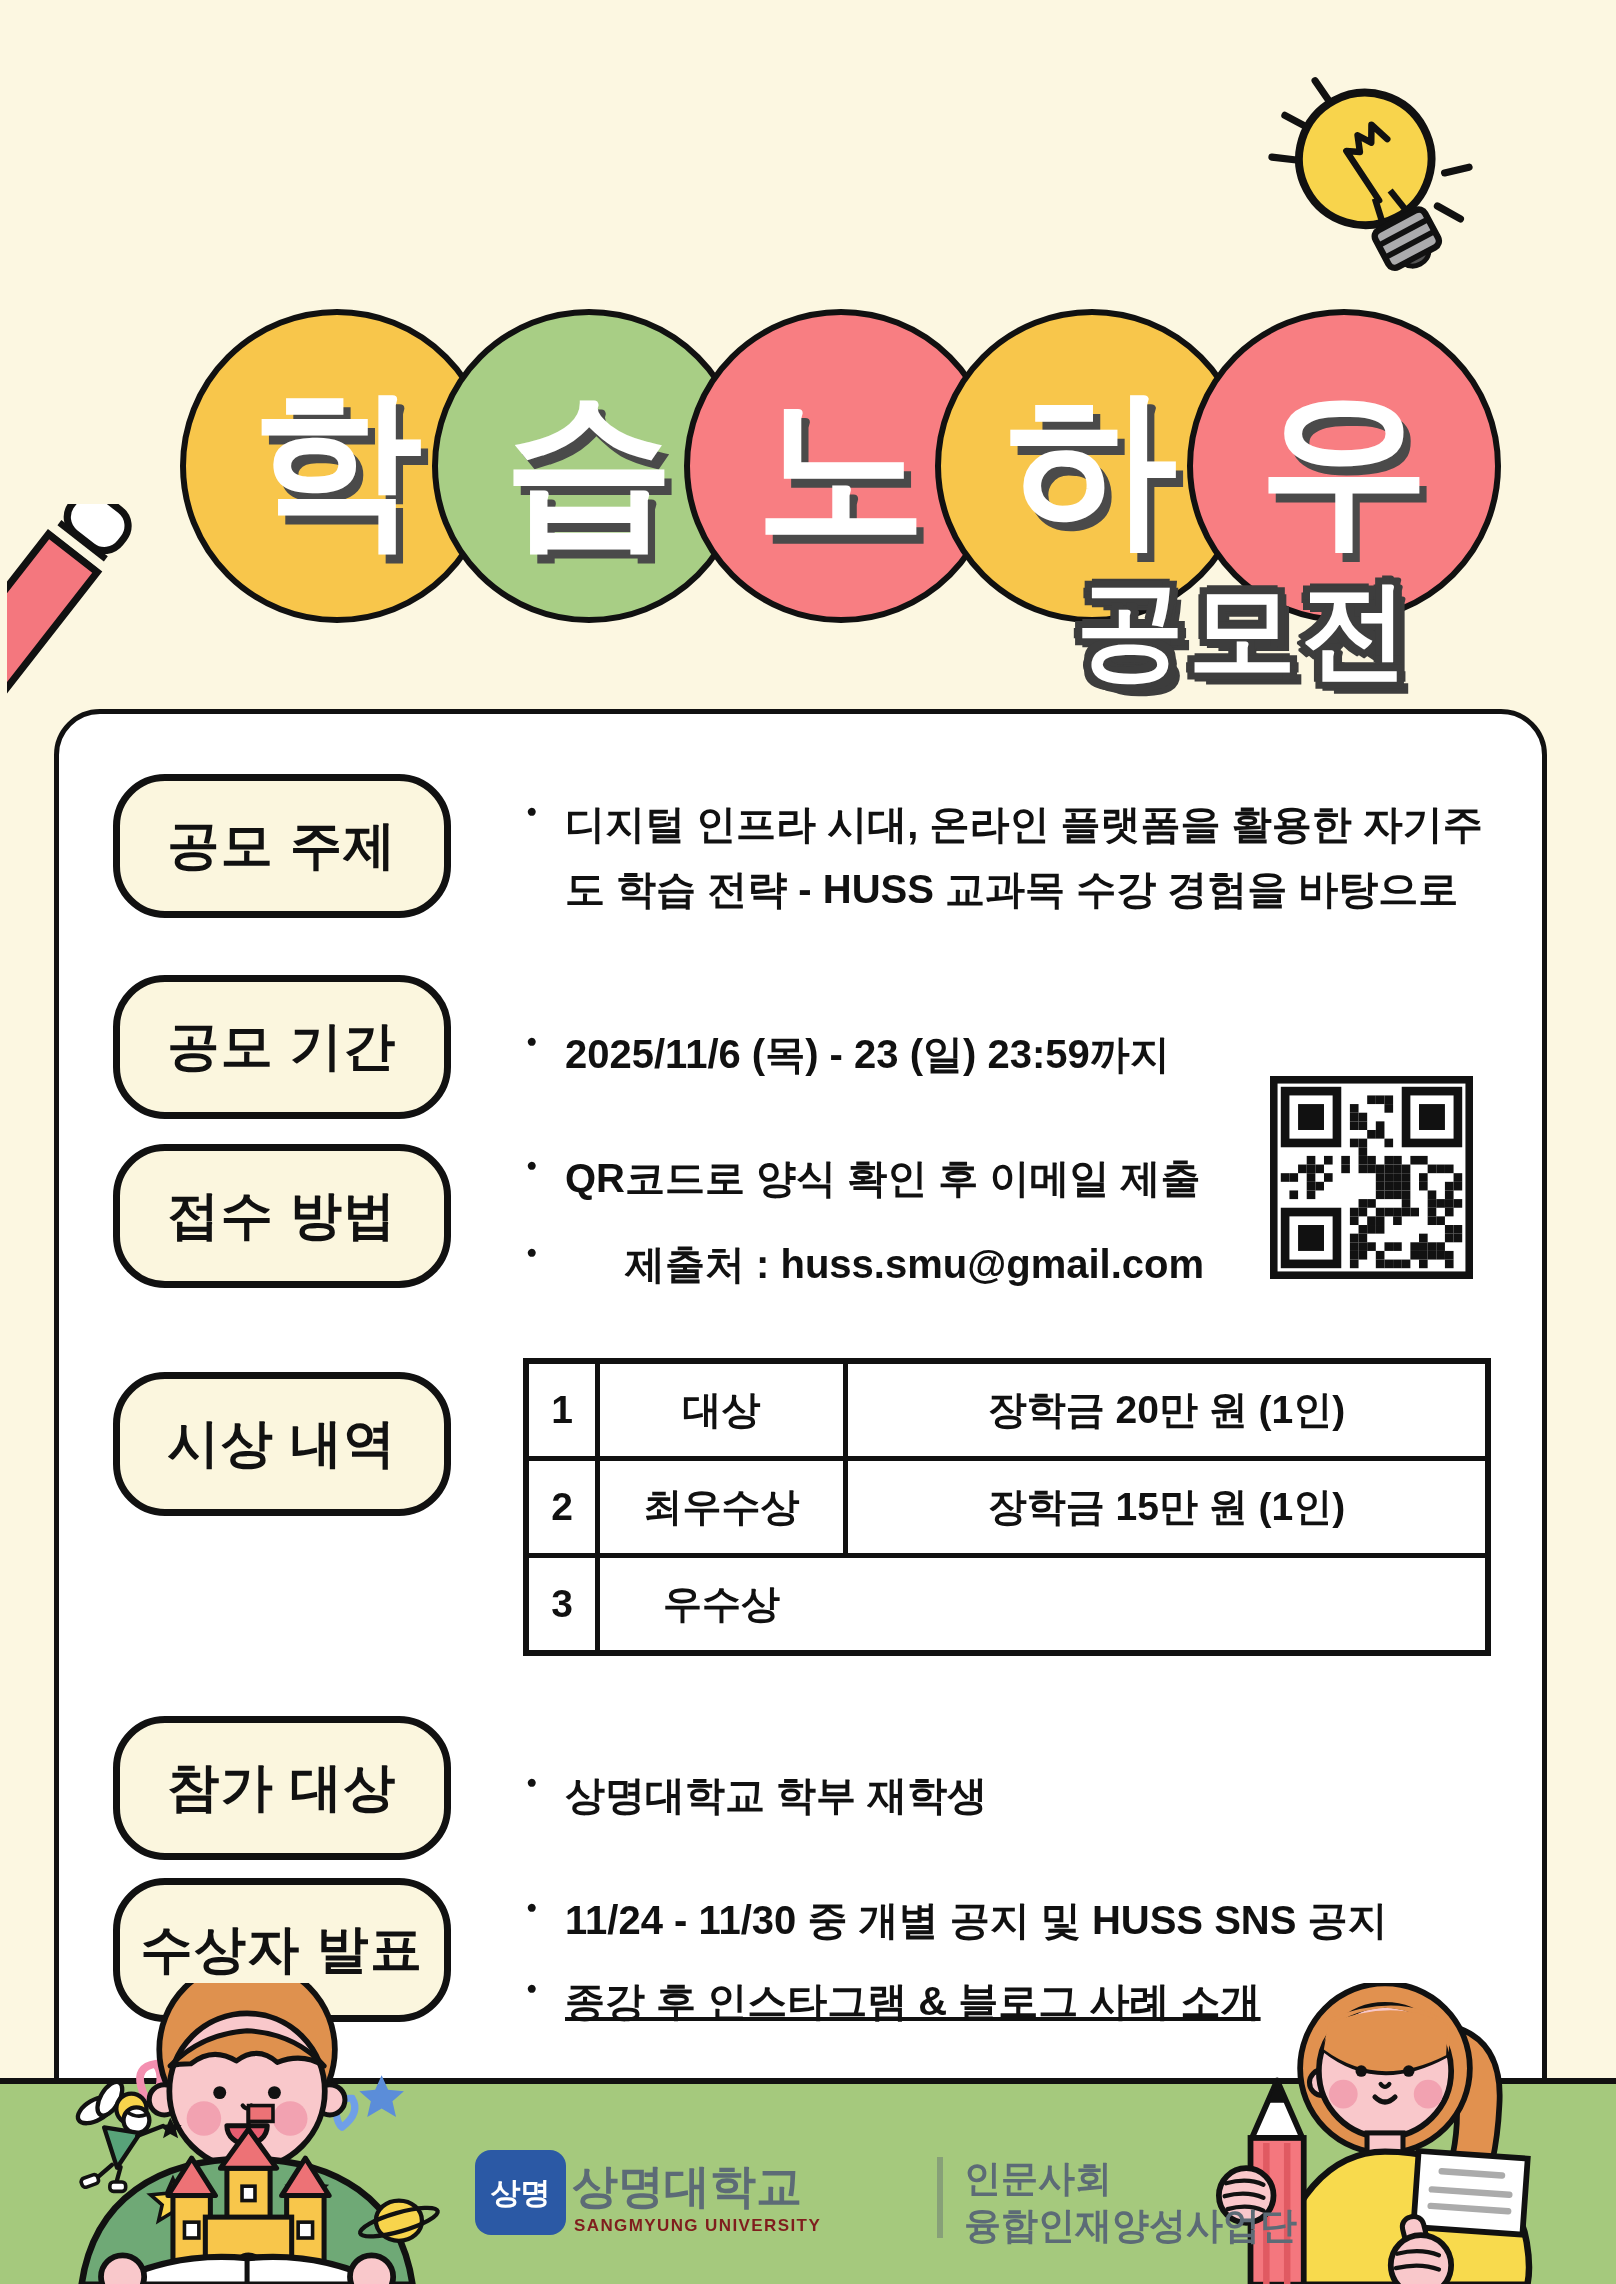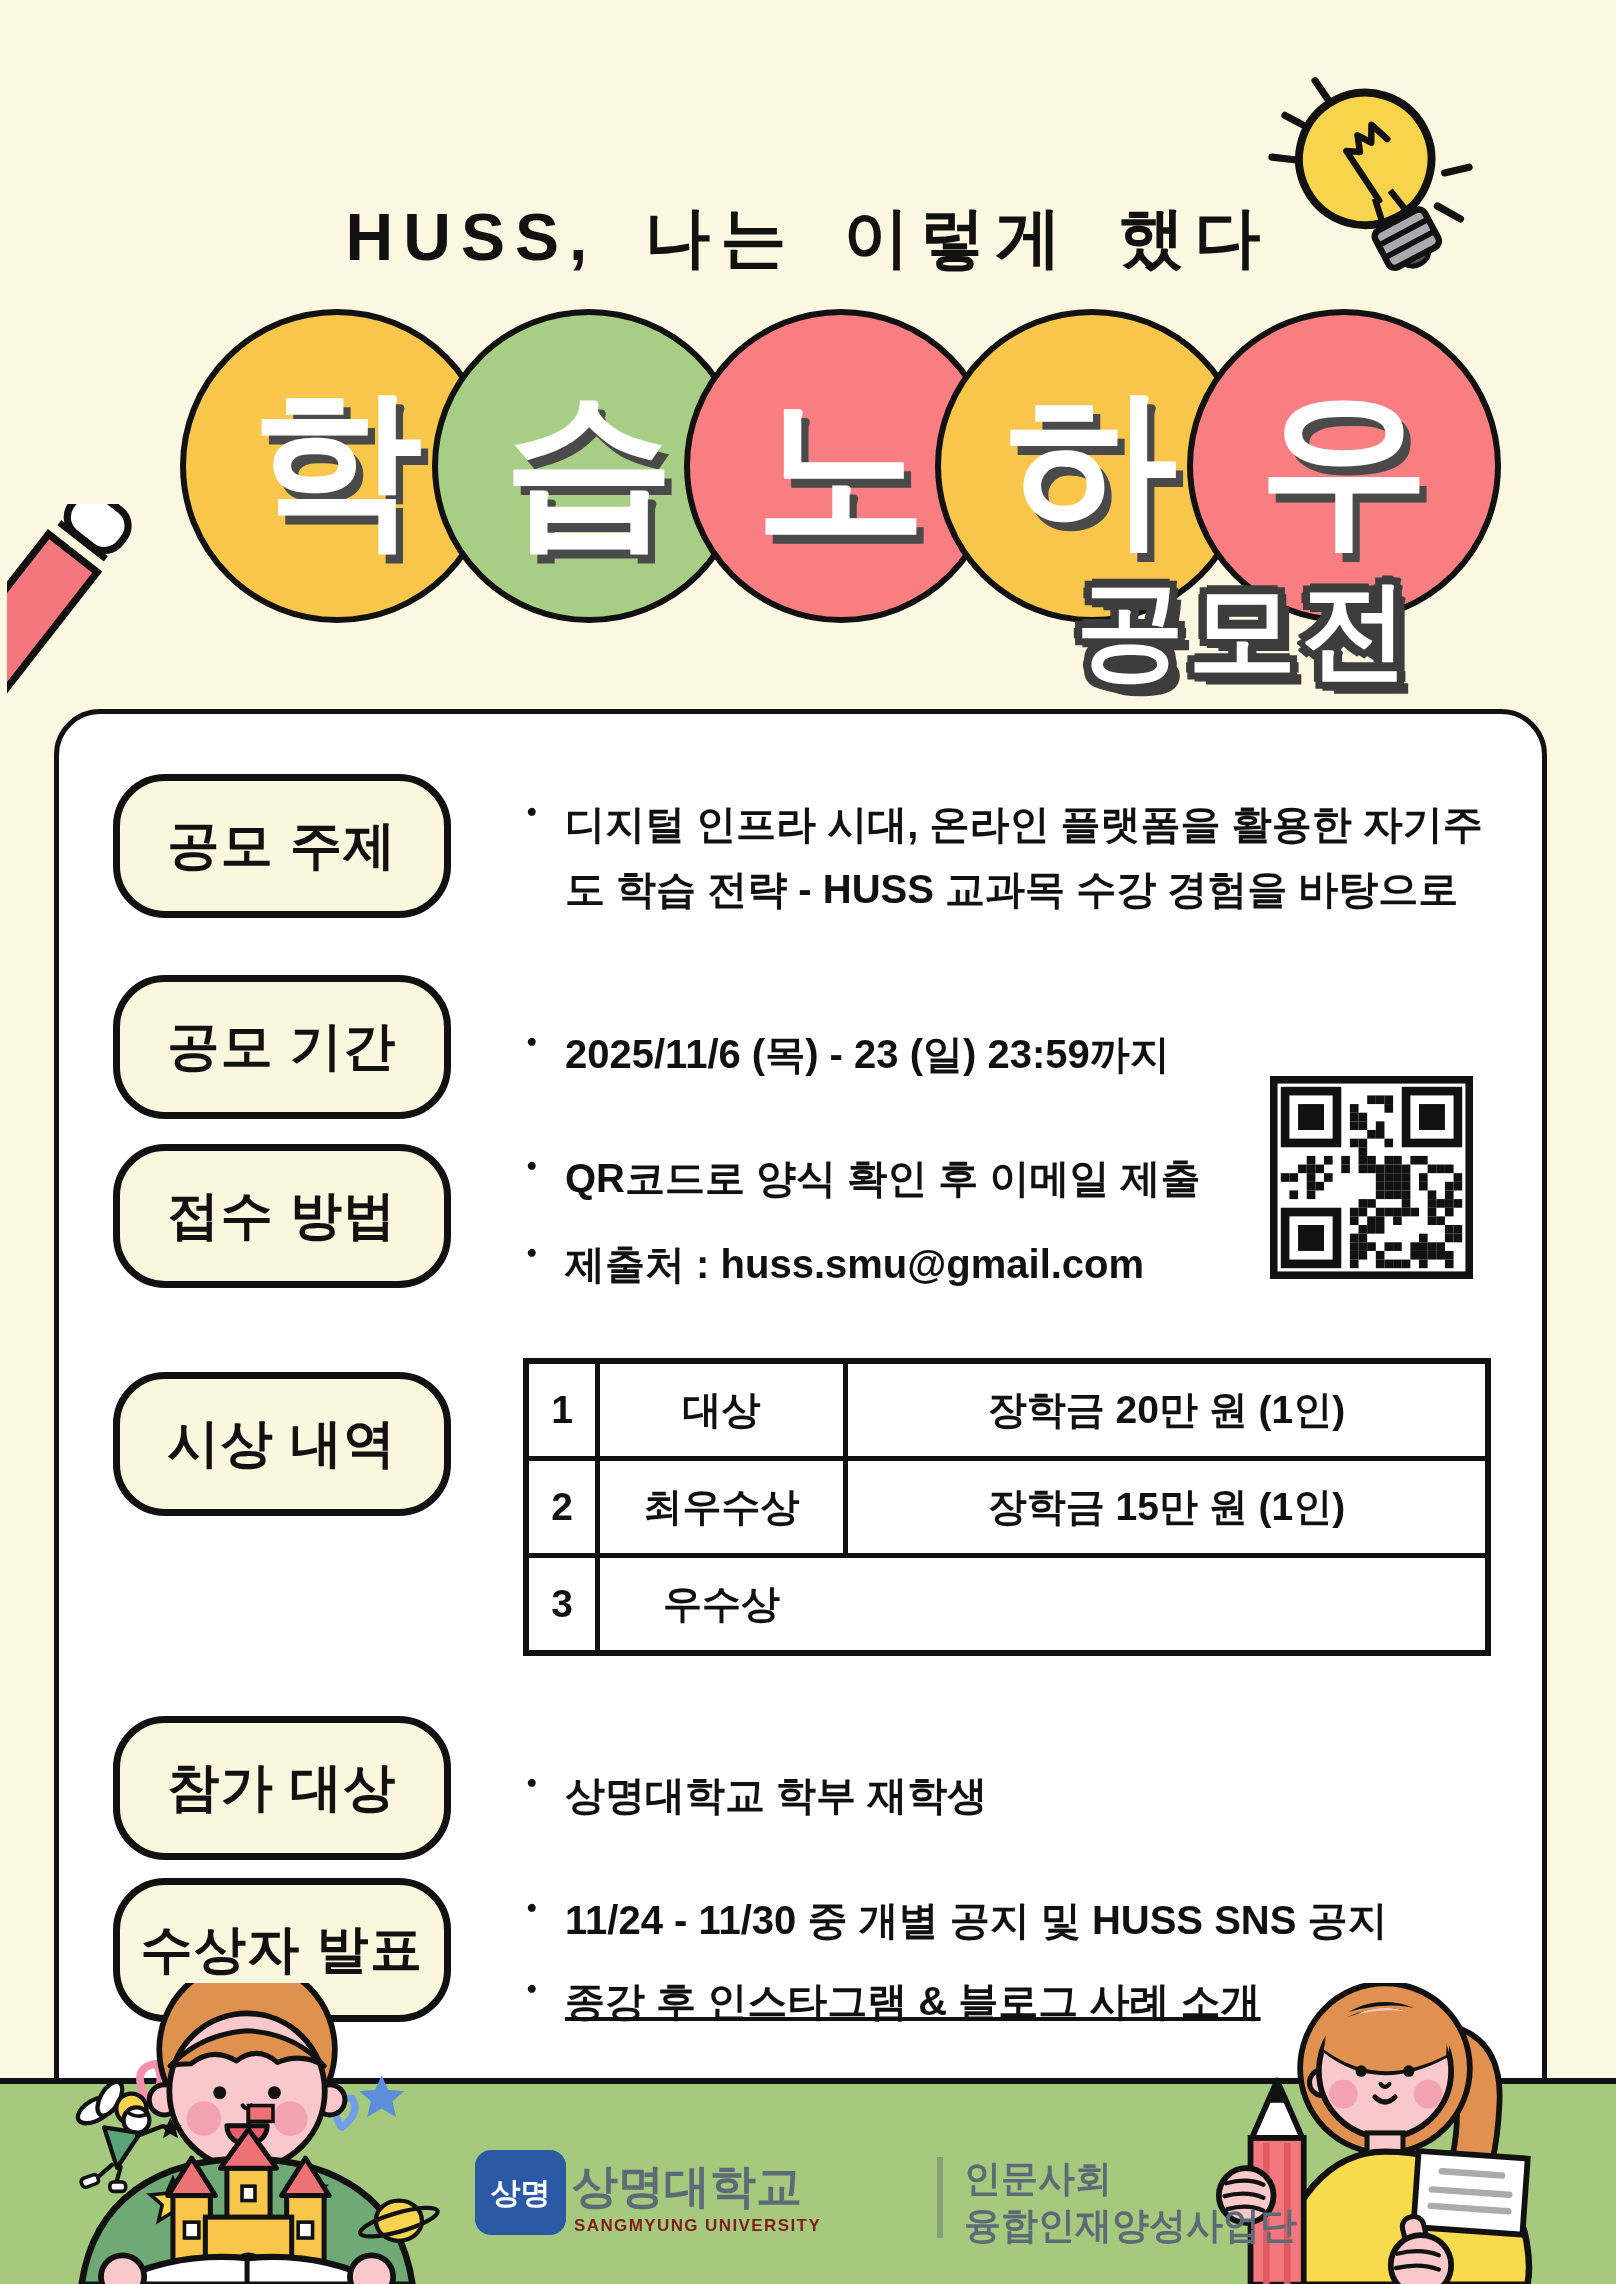--- a/index.html
+++ b/index.html
@@ -32,21 +32,21 @@
         display:flex;align-items:center;justify-content:center;
         font-size:52px;font-weight:800;letter-spacing:1.4px;}
   .p1{top:60px}.p2{top:261px}.p3{top:430px}.p4{top:658px}.p5{top:1002px}.p6{top:1164px}
   .bullets{position:absolute;left:464px;margin:0;padding:0;list-style:none;}
   .bullets li{position:relative;padding-left:42px;font-size:40px;font-weight:700;
               line-height:1.62;color:#111;}
   .bullets li::before{content:"●";position:absolute;left:2.9px;top:0.55em;font-size:18.7px;line-height:1;}
   .b1{top:78px;width:986px;}
   .b2{top:308px;width:1007px;}
   .b3{top:432px;width:741px;}
-  .b3 li + li{margin-top:21.6px;}
+  .b3 li + li{margin-top:21.6px;text-align:center;}
   .b5{top:1049px;width:935px;}
   .b6{top:1174px;width:1022px;}
   .b6 li + li{margin-top:16px;text-decoration:underline;}
   .qr{position:absolute;left:1211px;top:362px;}
   .awards{position:absolute;left:464px;top:644px;width:968px;height:298px;
           border:6.5px solid #111;box-sizing:border-box;display:flex;flex-direction:column;background:#fff;}
   .arow{flex:1;display:flex;}
   .arow + .arow{border-top:5.8px solid #111;}
   .acell{display:flex;align-items:center;justify-content:center;font-size:39px;font-weight:700;}
   .acell.rank{width:66px;flex:none;}
@@ -63,21 +63,20 @@
   .univ-en{position:absolute;left:574px;top:2216px;font-size:17px;font-weight:700;letter-spacing:1.4px;color:#7f1d1d;z-index:6;}
   .vdiv{position:absolute;left:937px;top:2157px;width:5.8px;height:81px;background:rgba(100,110,115,.45);z-index:6;}
   .org1{position:absolute;left:964px;top:2154px;font-size:37px;font-weight:800;color:#5C6B76;z-index:6;}
   .org2{position:absolute;left:964px;top:2201px;font-size:37px;font-weight:800;color:#5C6B76;z-index:6;}
 </style>
 </head>
 <body>
 
 <div class="stage">
 
-  <div class="tagline">HUSS, 나는 이렇게 했다</div>
 
   <svg class="bulb" width="223" height="223" viewBox="0 0 310 310">
     <g transform="rotate(-28 155 155)">
       <circle cx="160" cy="130" r="92" fill="#F8D44C" stroke="#111" stroke-width="11"></circle>
       <polyline points="150,190 142,108 158,118 166,96 178,114 190,92 200,120" fill="none" stroke="#111" stroke-width="9" stroke-linejoin="round" stroke-linecap="round"></polyline>
       <line x1="146" y1="185" x2="138" y2="228" stroke="#111" stroke-width="9"></line>
       <line x1="170" y1="185" x2="178" y2="228" stroke="#111" stroke-width="9"></line>
       <rect x="120" y="226" width="78" height="58" rx="10" fill="#ABABAD" stroke="#111" stroke-width="9"></rect>
       <line x1="120" y1="245" x2="198" y2="245" stroke="#111" stroke-width="8"></line>
       <line x1="120" y1="264" x2="198" y2="264" stroke="#111" stroke-width="8"></line>

